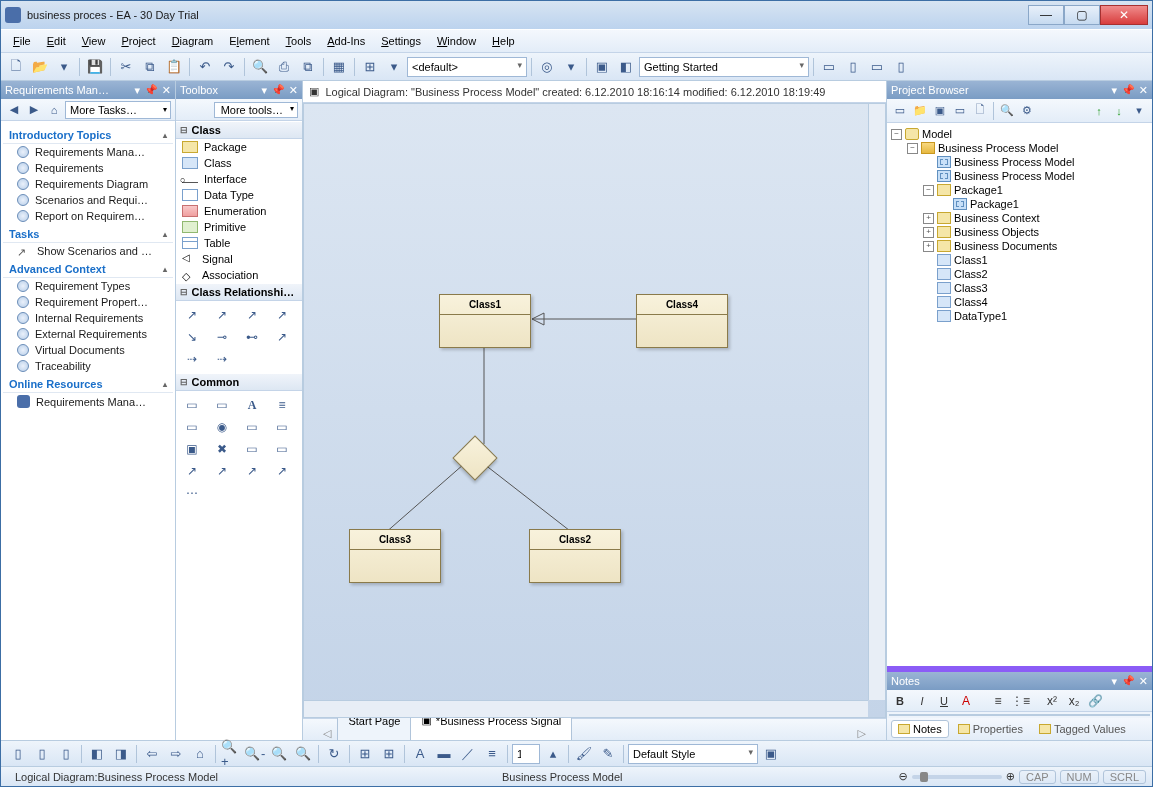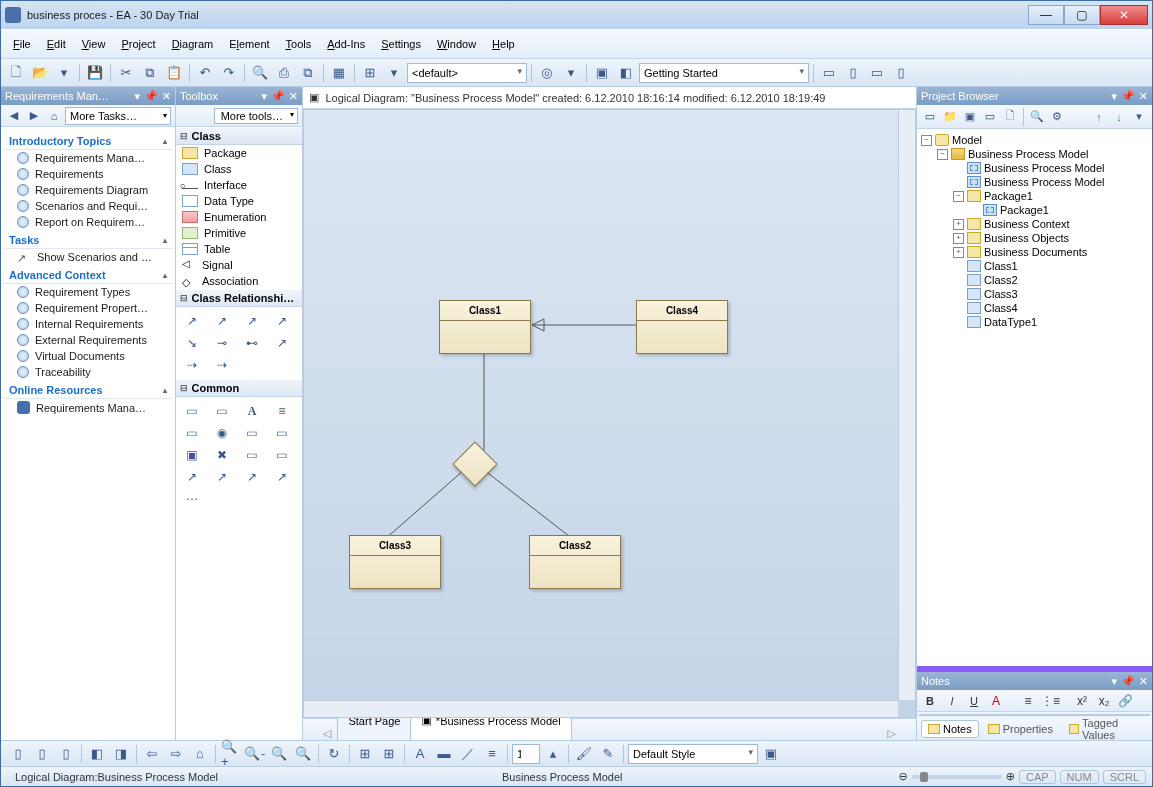--- a/index.html
+++ b/index.html
@@ -3,21 +3,21 @@
 <meta charset="utf-8">
 <style>
 * { box-sizing: border-box; margin: 0; padding: 0; font-family: "Segoe UI", Tahoma, sans-serif; font-size: 11px; }
 body { width: 1153px; height: 787px; background: #d6e4f0; overflow: hidden; display: flex; flex-direction: column; border: 1px solid #3c6ea5; }
 .titlebar { height: 28px; background: linear-gradient(#d7e4f2,#bcd3ee); display:flex; align-items:center; padding:0 4px; color:#1a1a1a;}
 .titlebar .app-icon{width:16px;height:16px;background:#4a6ea9;border-radius:3px;margin-right:6px;display:inline-block;}
 .titlebar .caption{flex:1;}
 .win-btns{display:flex;gap:0;}
 .win-btn{width:36px;height:20px;border:1px solid #8aa7c8;background:linear-gradient(#e8f0fa,#c6daf0);display:flex;align-items:center;justify-content:center;font-size:12px;}
 .win-btn.close{background:linear-gradient(#f08c8c,#d83d3d);color:#fff;border-color:#a63030;width:48px;}
-.menubar{height:30px;background:linear-gradient(#f4f8fd,#e3edf8);display:flex;align-items:center;padding:0 6px;gap:4px;border-top:1px solid #fff;border-bottom:1px solid #c4d4e8;}
+.menubar{height:24px;background:linear-gradient(#f4f8fd,#e3edf8);display:flex;align-items:center;padding:0 6px;gap:4px;border-top:1px solid #fff;border-bottom:1px solid #c4d4e8;}
 .menubar span{padding:2px 6px;}
 .menubar span u{text-decoration:underline;}
 .toolbar{height:28px;background:linear-gradient(#eef4fb,#d9e6f5);display:flex;align-items:center;padding:2px 4px;gap:2px;border-bottom:1px solid #b8cce0;}
 .tb-btn{width:22px;height:22px;display:flex;align-items:center;justify-content:center;border:1px solid transparent;border-radius:2px;color:#3b5a8a;font-size:13px;}
 .tb-sep{width:1px;height:18px;background:#b0c4da;margin:0 2px;}
 .tb-combo{height:20px;border:1px solid #9fb8d6;background:#fff;padding:0 18px 0 4px;display:flex;align-items:center;position:relative;min-width:120px;}
 .tb-combo::after{content:"▾";position:absolute;right:4px;top:2px;font-size:9px;color:#666;}
 .main{flex:1;display:flex;overflow:hidden;}
 .panel{display:flex;flex-direction:column;background:#eef4fb;}
 .panel-hdr{height:18px;background:linear-gradient(#9ab4d4,#7a9cc4);color:#fff;font-size:10px;display:flex;align-items:center;padding:0 4px;justify-content:space-between;}
@@ -67,21 +67,21 @@
 .cls-box{position:absolute;background:linear-gradient(#f8f2dc,#eee4c4);border:1px solid #8a7a4a;box-shadow:2px 2px 3px rgba(0,0,0,0.2);}
 .cls-title{text-align:center;font-weight:bold;padding:4px 0;border-bottom:1px solid #8a7a4a;font-size:10px;}
 .cls-body{height:32px;}
 .diamond{position:absolute;width:32px;height:32px;background:linear-gradient(135deg,#f8f2dc,#eee4c4);border:1px solid #8a7a4a;transform:rotate(45deg);box-shadow:2px 2px 3px rgba(0,0,0,0.2);}
 svg.lines{position:absolute;left:0;top:0;width:100%;height:100%;pointer-events:none;}
 .hscroll{position:absolute;left:0;right:17px;bottom:0;height:17px;background:#e8eef6;border-top:1px solid #b8cce0;display:flex;align-items:center;}
 .vscroll{position:absolute;top:0;right:0;bottom:17px;width:17px;background:#e8eef6;border-left:1px solid #b8cce0;}
 .tabs-bar{height:22px;background:linear-gradient(#f4f8fd,#e3edf8);display:flex;align-items:flex-end;padding:0 20px;gap:0;border-top:1px solid #c4d4e8;}
 .dtab{border:1px solid #b0c4da;border-bottom:none;background:#eef4fb;padding:13px 10px;border-radius:4px 4px 0 0;display:flex;align-items:center;gap:4px;font-size:10px;margin-right:-1px;}
 .dtab.active{background:#fff;}
-.right-col{width:236px;display:flex;flex-direction:column;border-left:1px solid #b8cce0;}
+.right-col{width:266px;display:flex;flex-direction:column;border-left:1px solid #b8cce0;}
 .pb-toolbar{height:24px;background:linear-gradient(#f4f8fd,#e3edf8);display:flex;align-items:center;padding:0 4px;gap:2px;border-bottom:1px solid #c4d4e8;}
 .pb-toolbar .tb-btn{width:18px;height:18px;font-size:11px;}
 .tree{flex:1;background:#fff;overflow:auto;padding:4px 2px;}
 .tn{display:flex;align-items:center;gap:3px;padding:1px 0;white-space:nowrap;}
 .tg{width:11px;height:11px;border:1px solid #888;display:flex;align-items:center;justify-content:center;font-size:8px;line-height:1;color:#555;flex-shrink:0;}
 .tg.blank{border:none;}
 .ticon{width:14px;height:12px;flex-shrink:0;display:inline-block;}
 .ti-model{background:#f5e6a8;border:1px solid #c8a830;border-radius:2px;}
 .ti-bpm{background:linear-gradient(#f8d880,#e6b840);border:1px solid #c89820;}
 .ti-diag{background:#c8e0f8;border:1px solid #6090c0;position:relative;}
@@ -398,21 +398,21 @@
       <div class="vscroll"></div>
       <div class="hscroll"></div>
     </div>
     <div class="tabs-bar">
       <span style="margin-right:6px;color:#888;">◁</span>
       <div class="dtab">
           <span>Start Page</span>
         </div>
       <div class="dtab active">
           <span>▣</span>
-          <span>*Business Process Model</span>
+          <span>*Business Process Signal</span>
         </div>
       <span style="margin-left:auto;color:#888;">▷</span>
     </div>
   </div>
 
   <div class="right-col">
     <div class="panel" style="flex:1;">
       <div class="panel-hdr">
         <span>Project Browser</span>
         <span class="ctrl">

